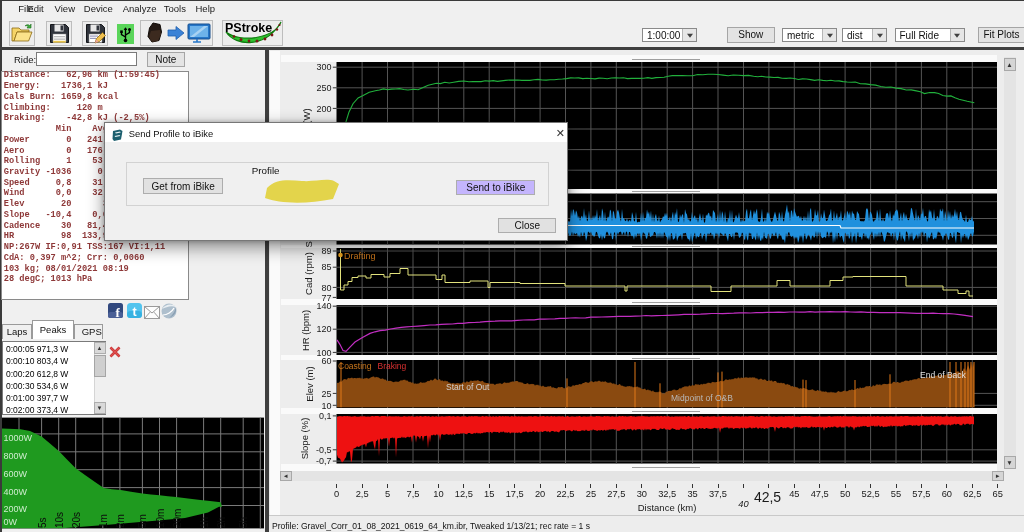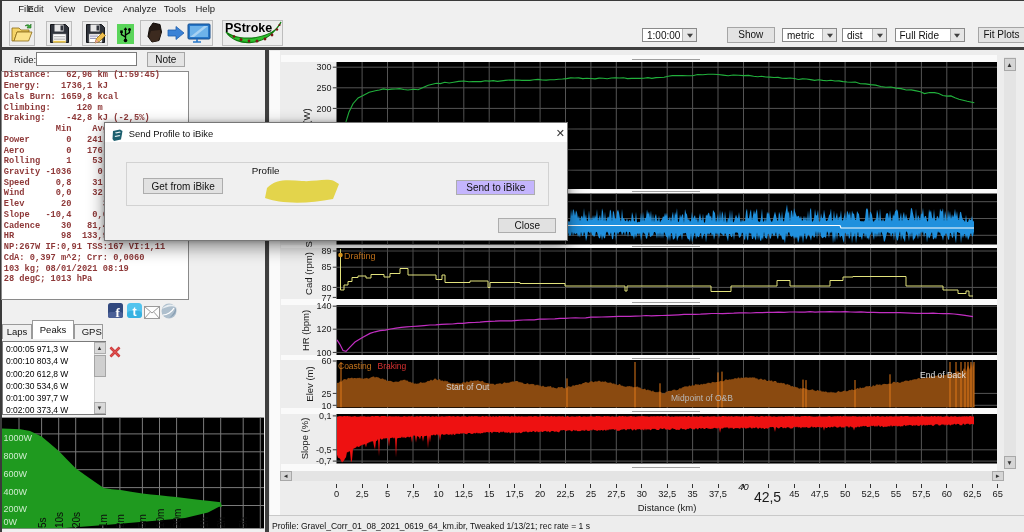--- a/index.html
+++ b/index.html
@@ -219,21 +219,21 @@
 <div class="a" style="left:601.3px;top:488.5px;width:30px;text-align:center;font-size:9.3px;color:#1a1a1a;">27,5</div>
 <div class="a" style="left:615.8px;top:484px;width:1px;height:3.5px;background:#333;"></div>
 <div class="a" style="left:626.8px;top:488.5px;width:30px;text-align:center;font-size:9.3px;color:#1a1a1a;">30</div>
 <div class="a" style="left:641.3px;top:484px;width:1px;height:3.5px;background:#333;"></div>
 <div class="a" style="left:652.2px;top:488.5px;width:30px;text-align:center;font-size:9.3px;color:#1a1a1a;">32,5</div>
 <div class="a" style="left:666.7px;top:484px;width:1px;height:3.5px;background:#333;"></div>
 <div class="a" style="left:677.6px;top:488.5px;width:30px;text-align:center;font-size:9.3px;color:#1a1a1a;">35</div>
 <div class="a" style="left:692.1px;top:484px;width:1px;height:3.5px;background:#333;"></div>
 <div class="a" style="left:703.0px;top:488.5px;width:30px;text-align:center;font-size:9.3px;color:#1a1a1a;">37,5</div>
 <div class="a" style="left:717.5px;top:484px;width:1px;height:3.5px;background:#333;"></div>
-<div class="a" style="left:728.5px;top:482px;width:30px;text-align:center;font-size:9.3px;color:#1a1a1a;font-style:italic;">40</div>
+<div class="a" style="left:728.5px;top:499px;width:30px;text-align:center;font-size:9.3px;color:#1a1a1a;font-style:italic;">40</div>
 <div class="a" style="left:743.0px;top:484px;width:1px;height:3.5px;background:#333;"></div>
 <div class="a" style="left:753.9px;top:488.5px;width:30px;text-align:left;font-size:14px;color:#1a1a1a;">42,5</div>
 <div class="a" style="left:768.4px;top:484px;width:1px;height:3.5px;background:#333;"></div>
 <div class="a" style="left:779.3px;top:488.5px;width:30px;text-align:center;font-size:9.3px;color:#1a1a1a;">45</div>
 <div class="a" style="left:793.8px;top:484px;width:1px;height:3.5px;background:#333;"></div>
 <div class="a" style="left:804.7px;top:488.5px;width:30px;text-align:center;font-size:9.3px;color:#1a1a1a;">47,5</div>
 <div class="a" style="left:819.2px;top:484px;width:1px;height:3.5px;background:#333;"></div>
 <div class="a" style="left:830.2px;top:488.5px;width:30px;text-align:center;font-size:9.3px;color:#1a1a1a;">50</div>
 <div class="a" style="left:844.7px;top:484px;width:1px;height:3.5px;background:#333;"></div>
 <div class="a" style="left:855.6px;top:488.5px;width:30px;text-align:center;font-size:9.3px;color:#1a1a1a;">52,5</div>

